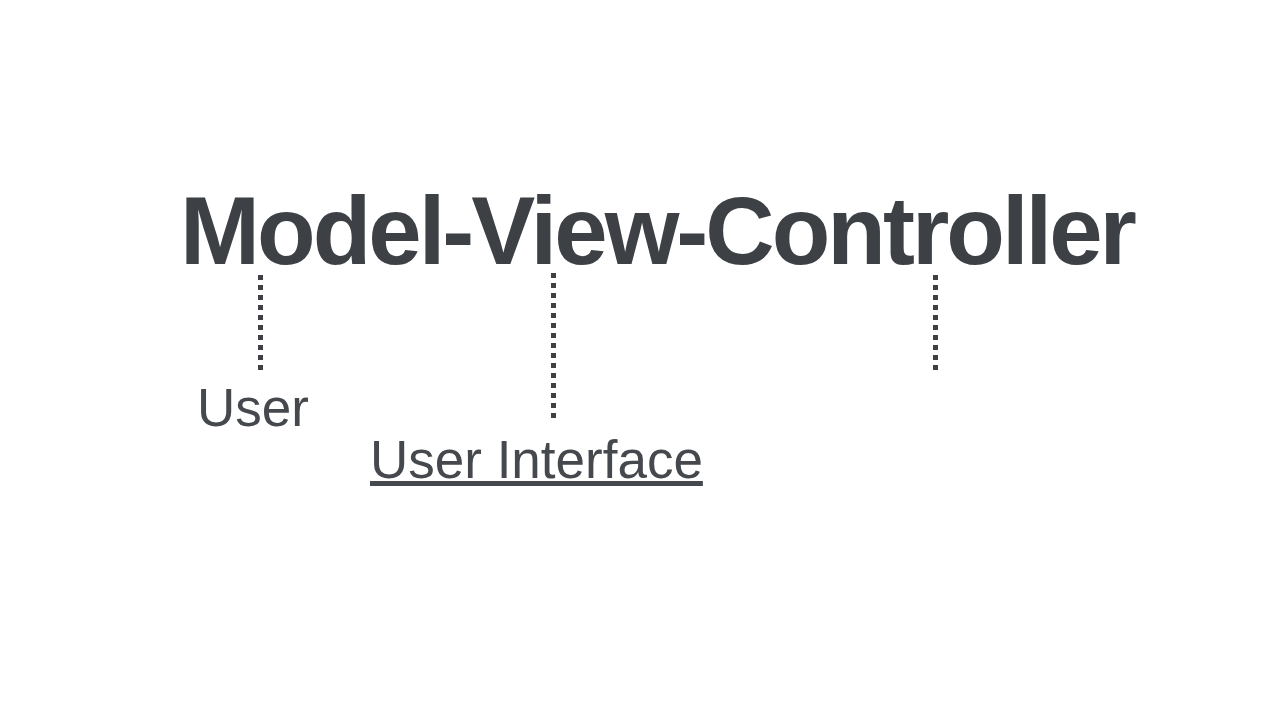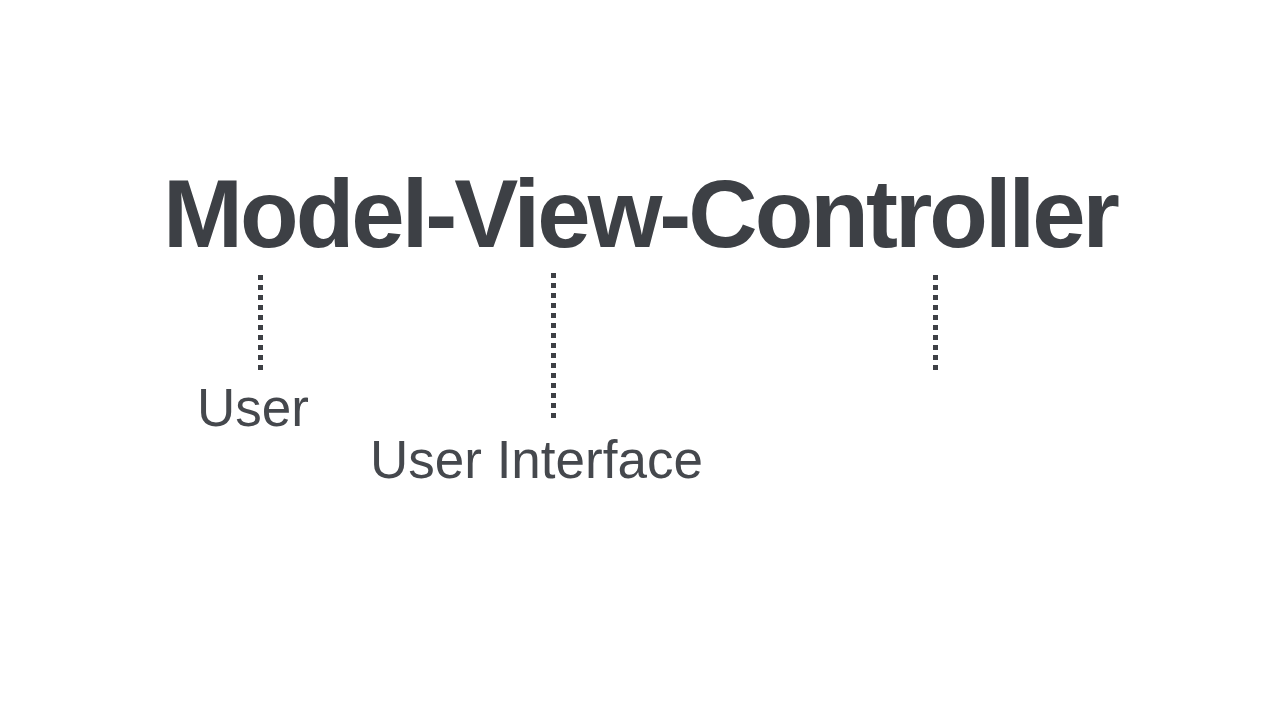--- a/index.html
+++ b/index.html
@@ -16,21 +16,21 @@
   .canvas {
     position: relative;
     width: 1280px;
     height: 720px;
   }
   .title {
     position: absolute;
     top: 166px;
     left: 50%;
     transform: translateX(-50%);
-    margin: 0;
+    margin: 17px;
     font-size: 96px;
     line-height: 1;
     font-weight: 700;
     letter-spacing: -3px;
     white-space: nowrap;
     color: var(--ink, #3d4045);
   }
   .connector {
     position: absolute;
     width: 5px;
@@ -47,21 +47,21 @@
   .connector-controller { left: 933px; top: 275px; height: 95px; }
   .label {
     position: absolute;
     font-size: 53px;
     line-height: 1;
     font-weight: 400;
     white-space: nowrap;
     color: var(--label-ink, #45484d);
   }
   .label-data        { left: 197px; top: 381px; }
-  .label-ui          { left: 370px; top: 433px; }
+  .label-ui          { left: 370px; top: 433px; text-decoration: underline; }
   .label-coordinator { left: 780px; top: 381px; }
 </style>
 </head>
 <body style="--bg: #ffffff; --ink: #3d4045; --label-ink: #45484d;">
 
 <div class="canvas">
 
   <h1 class="title">Model-View-Controller</h1>
 
   <div class="connector connector-model"></div>

